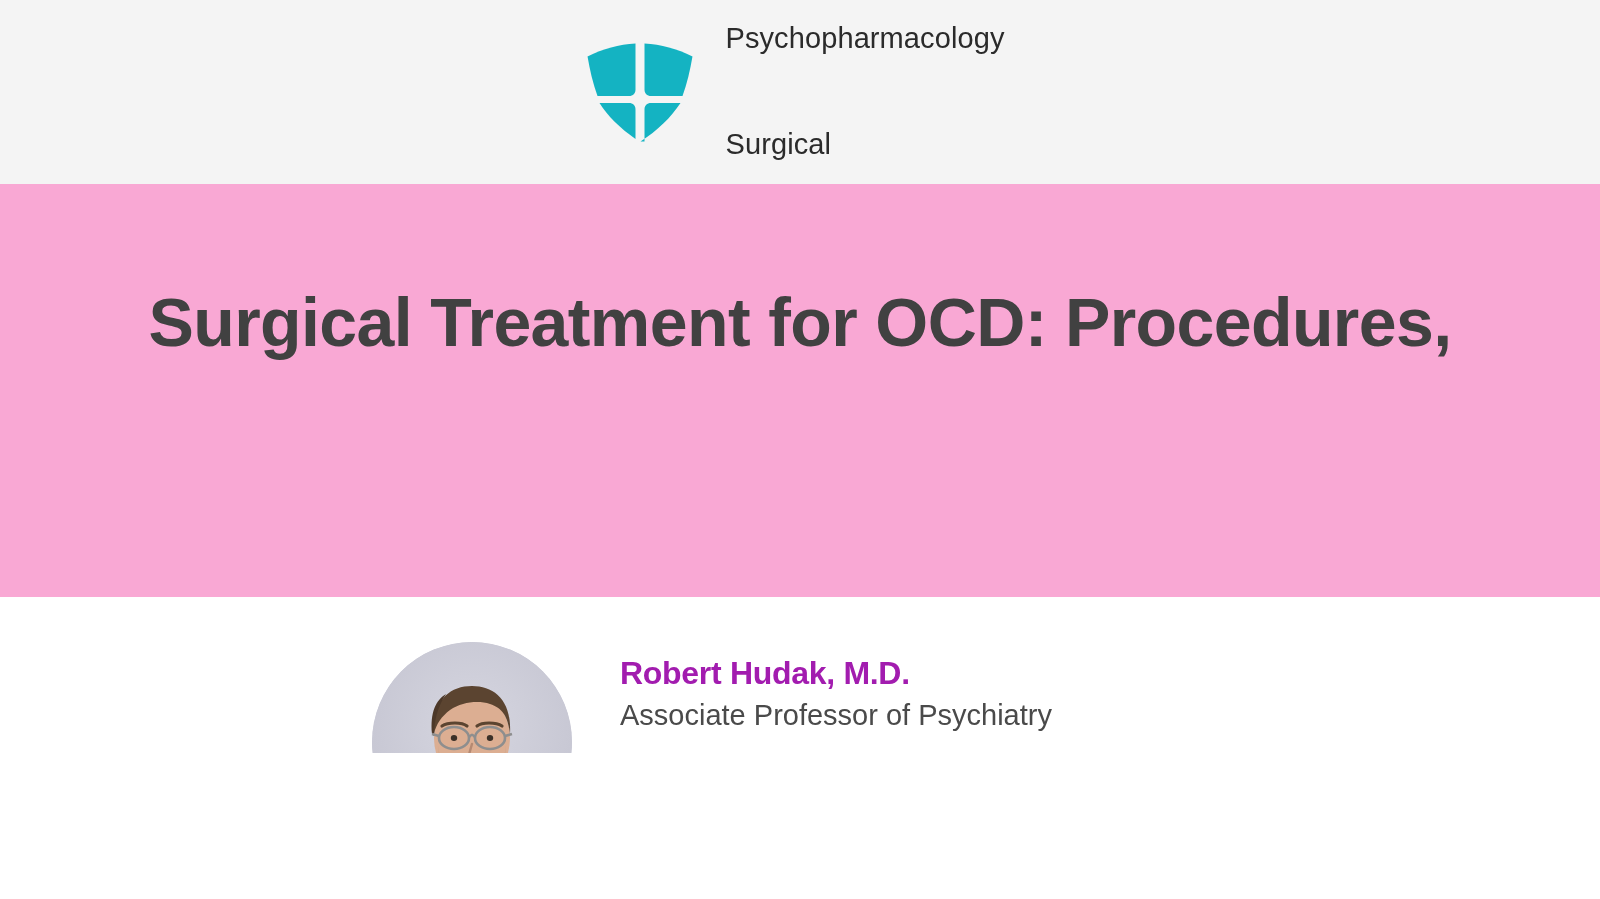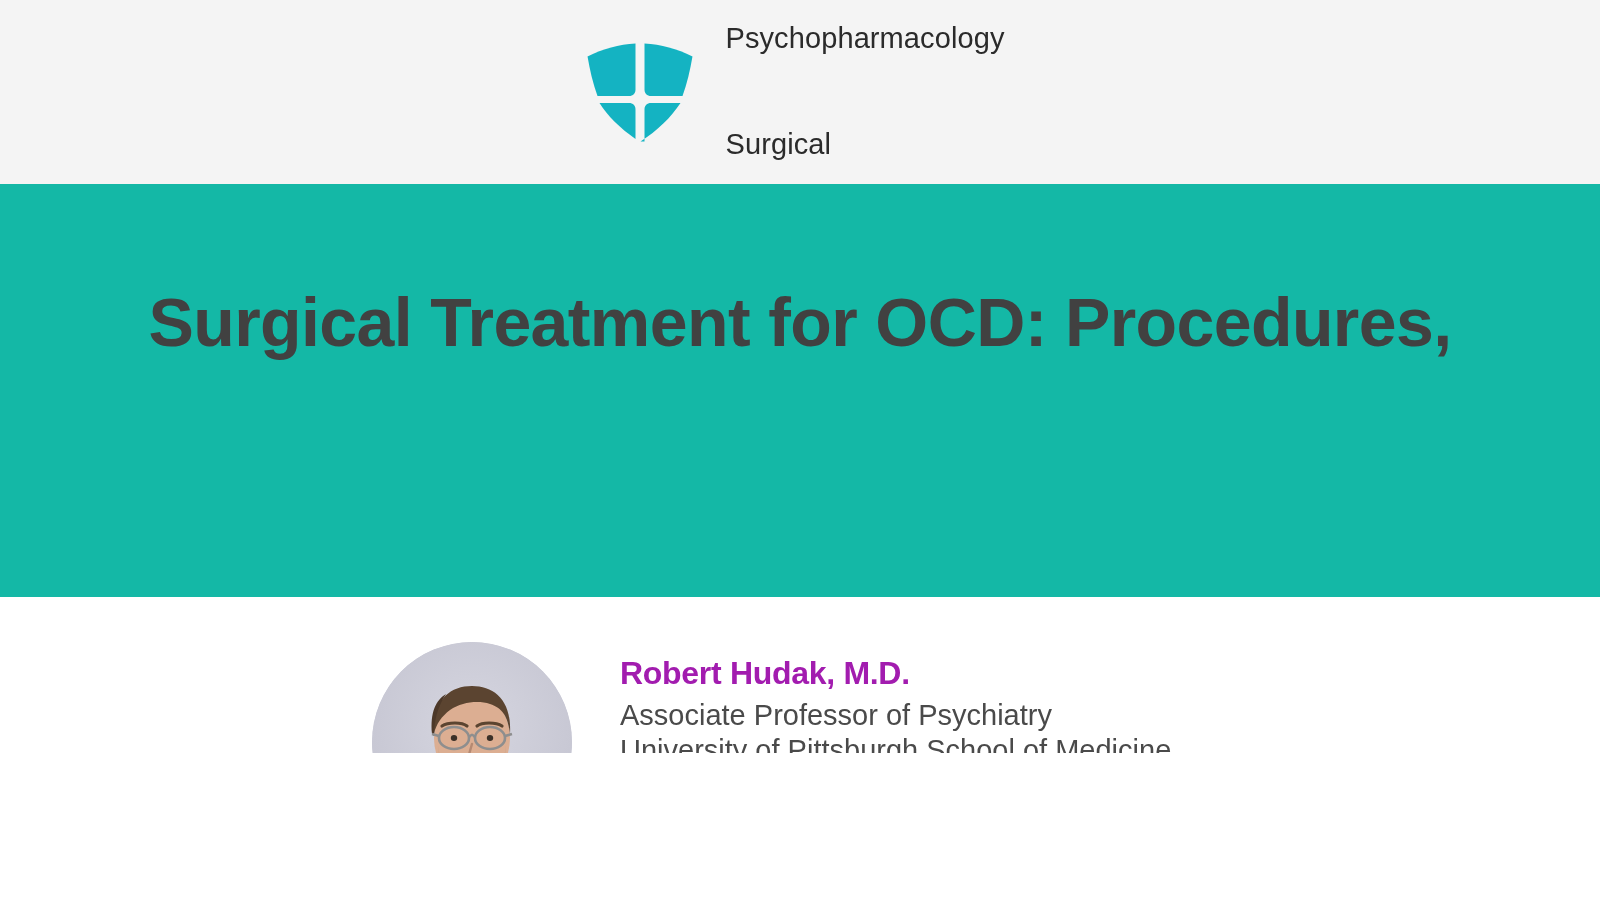--- a/index.html
+++ b/index.html
@@ -58,21 +58,21 @@
     display: block;
   }
 
   
   .title-band {
     position: absolute;
     left: 0;
     top: 184px;
     width: 1600px;
     height: 413px;
-    background: #14b8a6;
+    background: #f9a8d4;
   }
   .title-inner {
     position: absolute;
     left: 50%;
     transform: translateX(-50%);
     top: 96px;
     width: 1330px;
     text-align: center;
   }
   .slide-title {
@@ -128,20 +128,21 @@
     color: #a21caf;
     letter-spacing: -0.3px;
   }
   .presenter-aff {
     margin: 0;
     font-family: "Liberation Sans", sans-serif;
     font-weight: 400;
     font-size: 29px;
     line-height: 1.22;
     color: #4a4a4a;
+    text-align: center;
   }
   .presenter-aff-line {
     display: block;
   }
 </style>
 </head>
 <body>
 
 <div class="slide">
 
@@ -230,20 +231,19 @@
             <path d="M88 127 C94 133 106 133 112 127" stroke="#8d5d52" stroke-width="2.6" fill="none" stroke-linecap="round"></path>
             <path d="M90 127 C96 130 104 130 110 127" fill="#ffffff" opacity="0.75"></path>
           </g>
         </svg>
       </div>
 
       <div class="presenter-text">
         <p class="presenter-name">Robert Hudak, M.D.</p>
         <p class="presenter-aff">
           <span class="presenter-aff-line">Associate Professor of Psychiatry</span>
-          <span class="presenter-aff-line">University of Pittsburgh School of Medicine</span>
         </p>
       </div>
 
     </div>
   </div>
 
 </div>
 
 </body></html>

